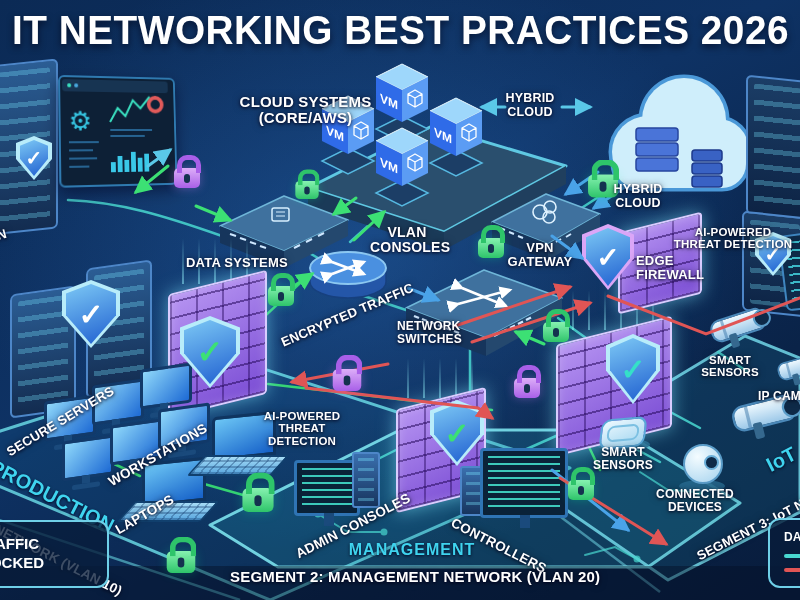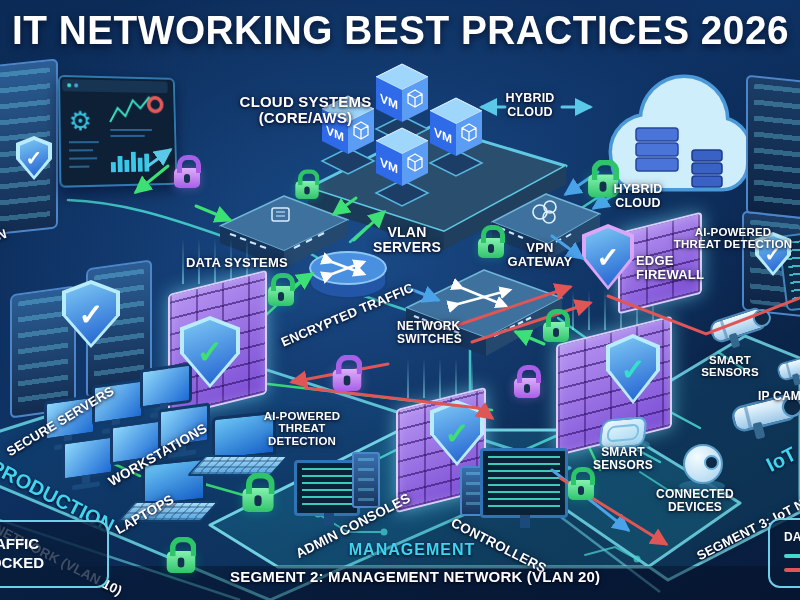--- a/index.html
+++ b/index.html
@@ -440,21 +440,21 @@
   <div class="lbl" style="left:208px;top:94px;width:195px;font-size:15px;">
     <span>CLOUD SYSTEMS</span><br><span>(CORE/AWS)</span>
   </div>
   <div class="lbl" style="left:498px;top:92px;width:64px;font-size:12.5px;">
     <span>HYBRID</span><br><span>CLOUD</span>
   </div>
   <div class="lbl" style="left:606px;top:183px;width:64px;font-size:12.5px;">
     <span>HYBRID</span><br><span>CLOUD</span>
   </div>
   <div class="lbl" style="left:370px;top:225px;width:74px;font-size:14px;">
-    <span>VLAN</span><br><span>SERVERS</span>
+    <span>VLAN</span><br><span>CONSOLES</span>
   </div>
   <div class="lbl" style="left:500px;top:241px;width:80px;font-size:13px;">
     <span>VPN</span><br><span>GATEWAY</span>
   </div>
   <div class="lbl" style="left:636px;top:254px;width:90px;font-size:13px;text-align:left;">
     <span>EDGE</span><br><span>FIREWALL</span>
   </div>
   <div class="lbl" style="left:666px;top:226px;width:134px;font-size:11.5px;">
     <span>AI-POWERED</span><br><span>THREAT DETECTION</span>
   </div>

